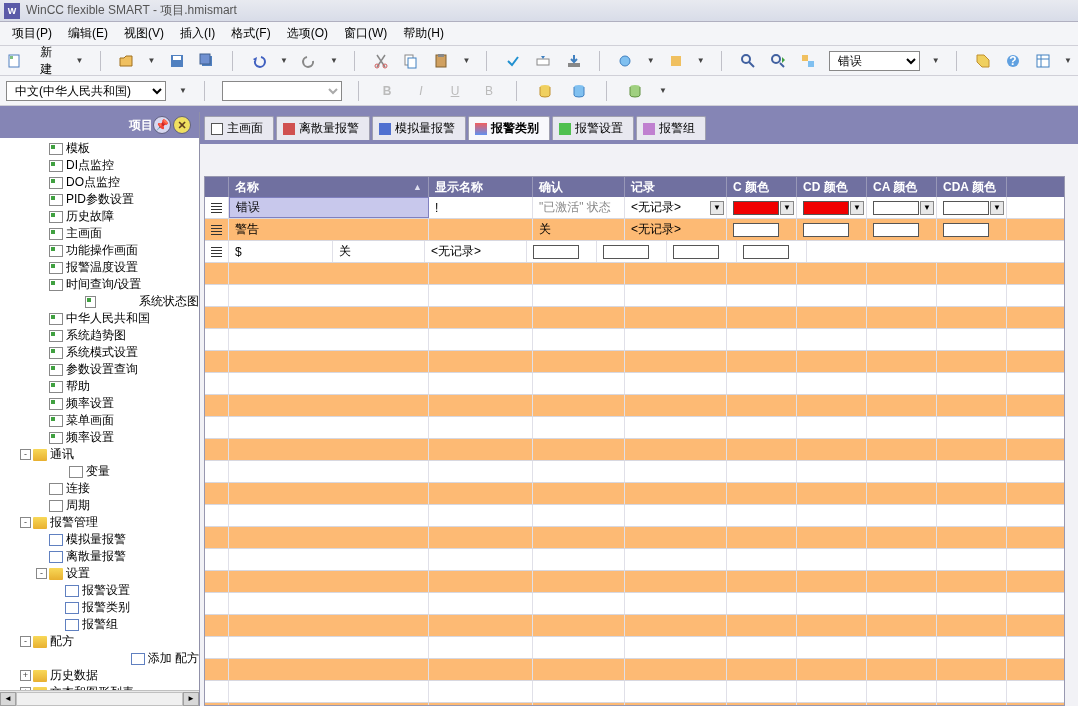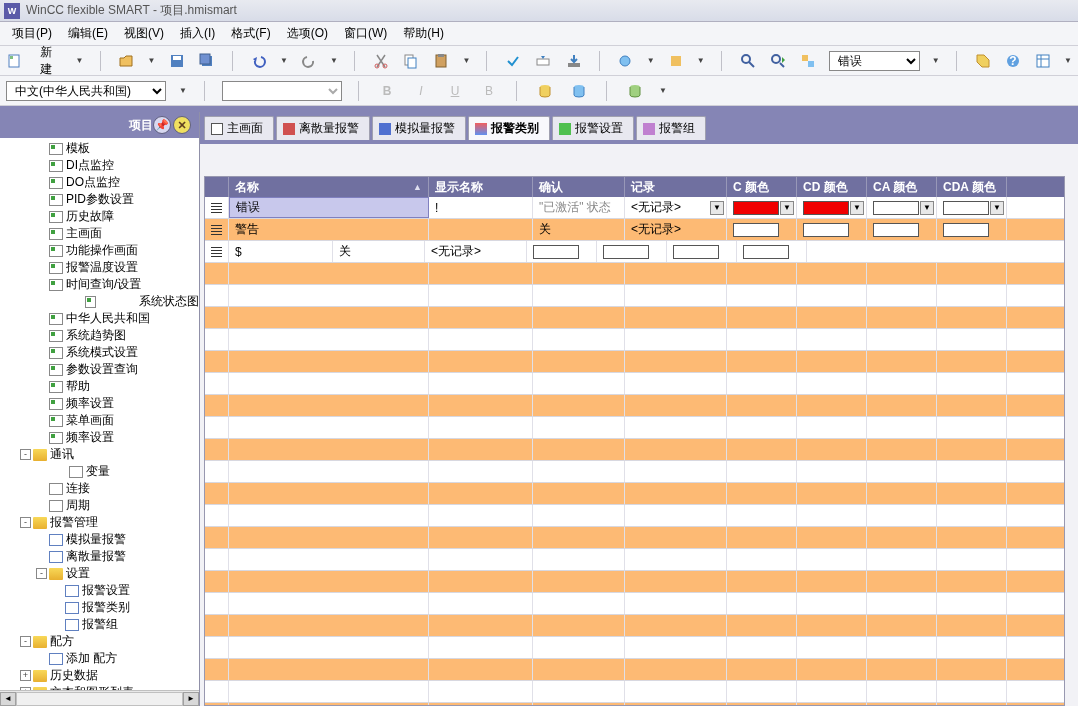--- a/index.html
+++ b/index.html
@@ -438,21 +438,21 @@
         <div class="tree-node" style="padding-left: 52px;">
           <span class="tree-spacer"></span>
           <span class="tree-icon ico-item"></span>
           <span>报警组</span>
         </div>
         <div class="tree-node" style="padding-left: 20px;">
           <span class="tree-toggle">-</span>
           <span class="tree-icon ico-folder"></span>
           <span>配方</span>
         </div>
-        <div class="tree-node" style="padding-left: 36px;">
+        <div class="tree-node" style="padding-left: 36px; justify-content: flex-end;">
           <span class="tree-spacer"></span>
           <span class="tree-icon ico-item"></span>
           <span>添加 配方</span>
         </div>
         <div class="tree-node" style="padding-left: 20px;">
           <span class="tree-toggle">+</span>
           <span class="tree-icon ico-folder"></span>
           <span>历史数据</span>
         </div>
         <div class="tree-node" style="padding-left: 20px;">

